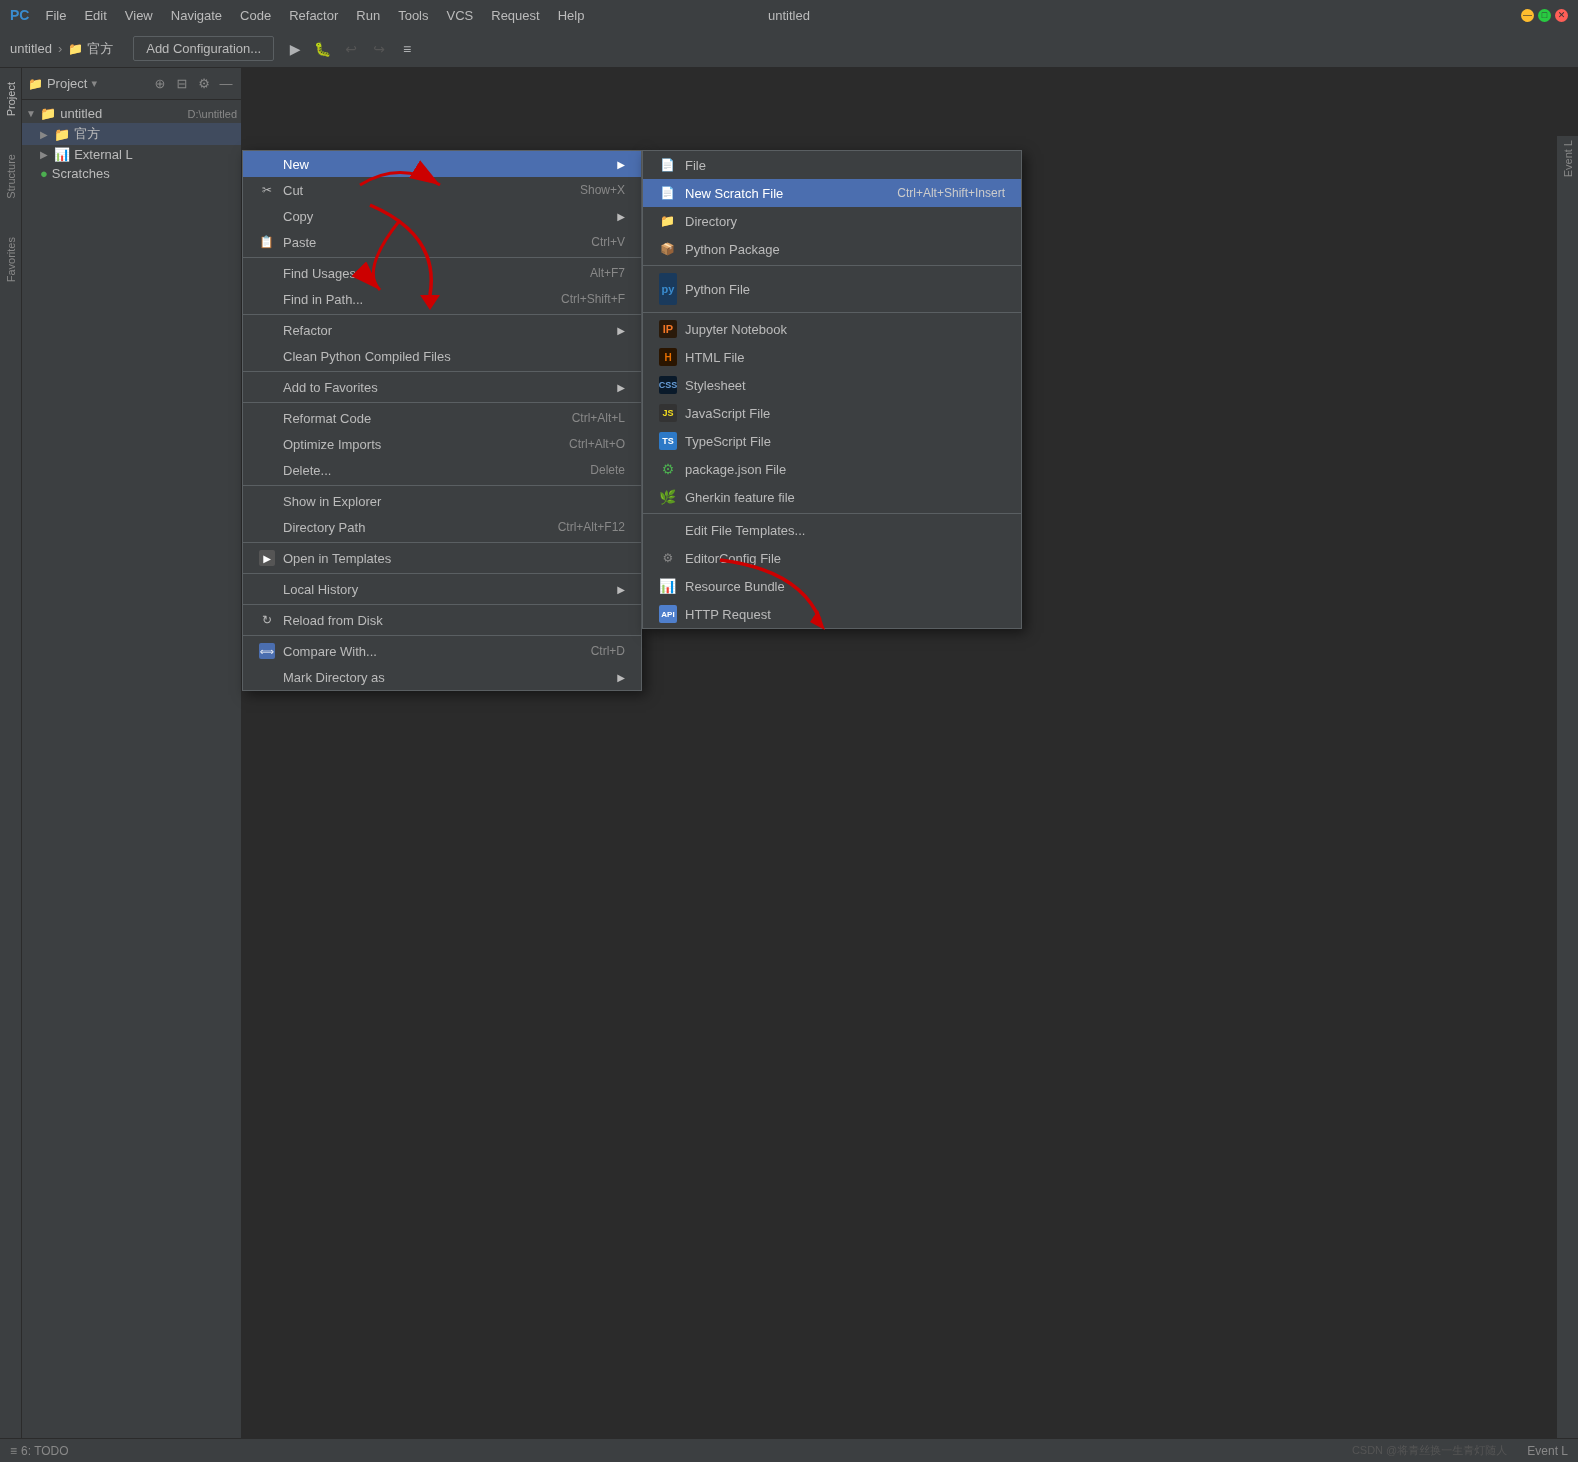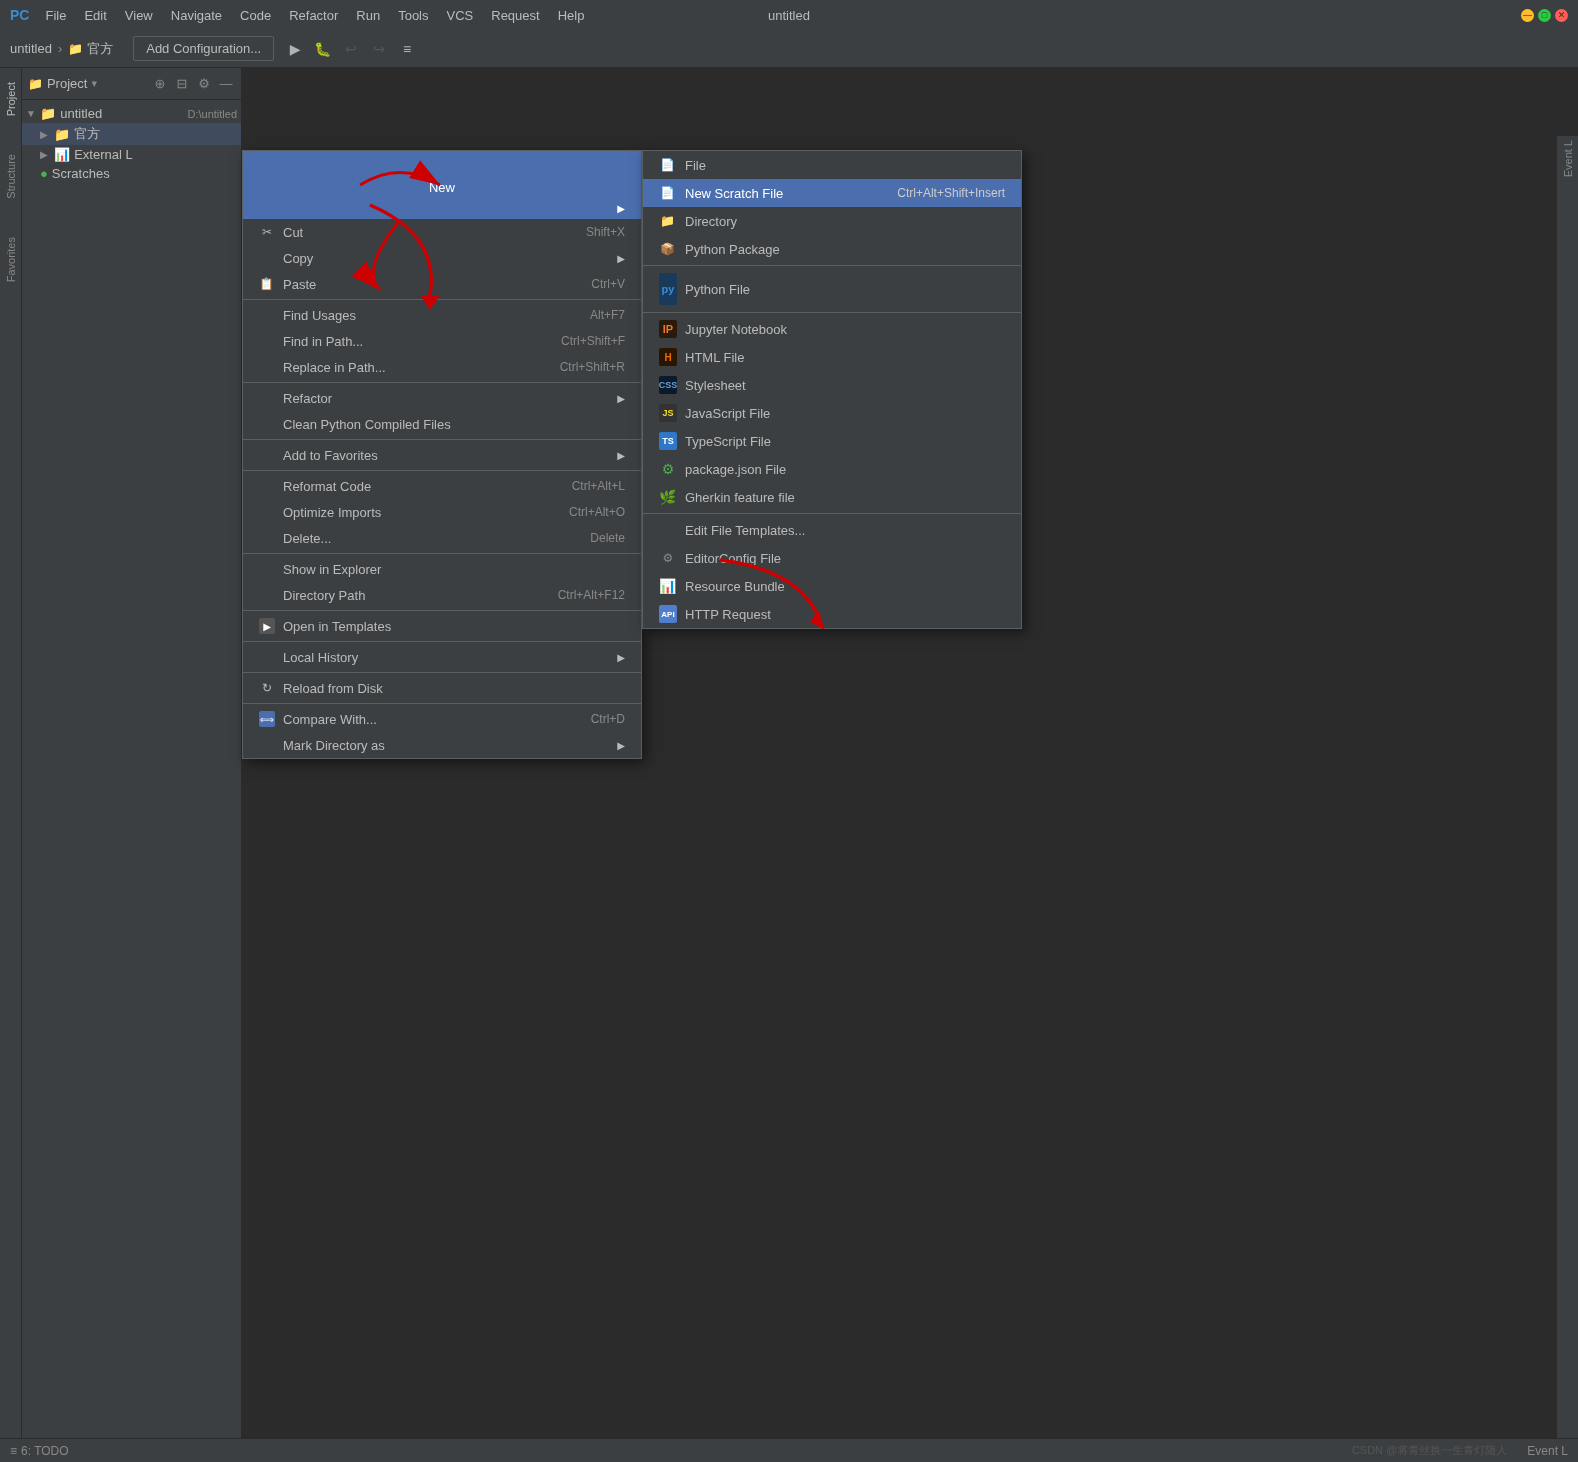--- a/index.html
+++ b/index.html
@@ -202,21 +202,21 @@
       display: flex;
       align-items: center;
       padding: 5px 16px;
       cursor: pointer;
       color: #bbbbbb;
       font-size: 13px;
       position: relative;
       gap: 8px;
       min-height: 26px;
     }
-    .context-menu-item.highlighted { background: #4b6eaf; color: #fff; flex-direction: column; }
+    .context-menu-item.highlighted { background: #4b6eaf; color: #fff; }
     .context-menu-item .shortcut {
       margin-left: auto;
       color: #888;
       font-size: 12px;
     }
     .context-menu-item .arrow {
       margin-left: auto;
       font-size: 10px;
     }
     .context-menu-separator {
@@ -439,21 +439,21 @@
 
   <div class="context-menu-item highlighted">
     <span class="context-menu-item-icon"></span>
     <span class="menu-item-label">New</span>
     <span class="arrow">▶</span>
   </div>
 
   <div class="context-menu-item">
     <span class="context-menu-item-icon">✂</span>
     <span class="menu-item-label">Cut</span>
-    <span class="shortcut">Shift+X</span>
+    <span class="shortcut">Show+X</span>
   </div>
 
   <div class="context-menu-item">
     <span class="context-menu-item-icon"></span>
     <span class="menu-item-label">Copy</span>
     <span class="arrow">▶</span>
   </div>
 
   <div class="context-menu-item">
     <span class="context-menu-item-icon">📋</span>
@@ -467,25 +467,20 @@
     <span class="menu-item-label">Find Usages</span>
     <span class="shortcut">Alt+F7</span>
   </div>
 
   <div class="context-menu-item">
     <span class="context-menu-item-icon"></span>
     <span class="menu-item-label">Find in Path...</span>
     <span class="shortcut">Ctrl+Shift+F</span>
   </div>
 
-  <div class="context-menu-item">
-    <span class="context-menu-item-icon"></span>
-    <span class="menu-item-label">Replace in Path...</span>
-    <span class="shortcut">Ctrl+Shift+R</span>
-  </div>
 
   <div class="context-menu-separator"></div>
 
   <div class="context-menu-item">
     <span class="context-menu-item-icon"></span>
     <span class="menu-item-label">Refactor</span>
     <span class="arrow">▶</span>
   </div>
 
   <div class="context-menu-item">

